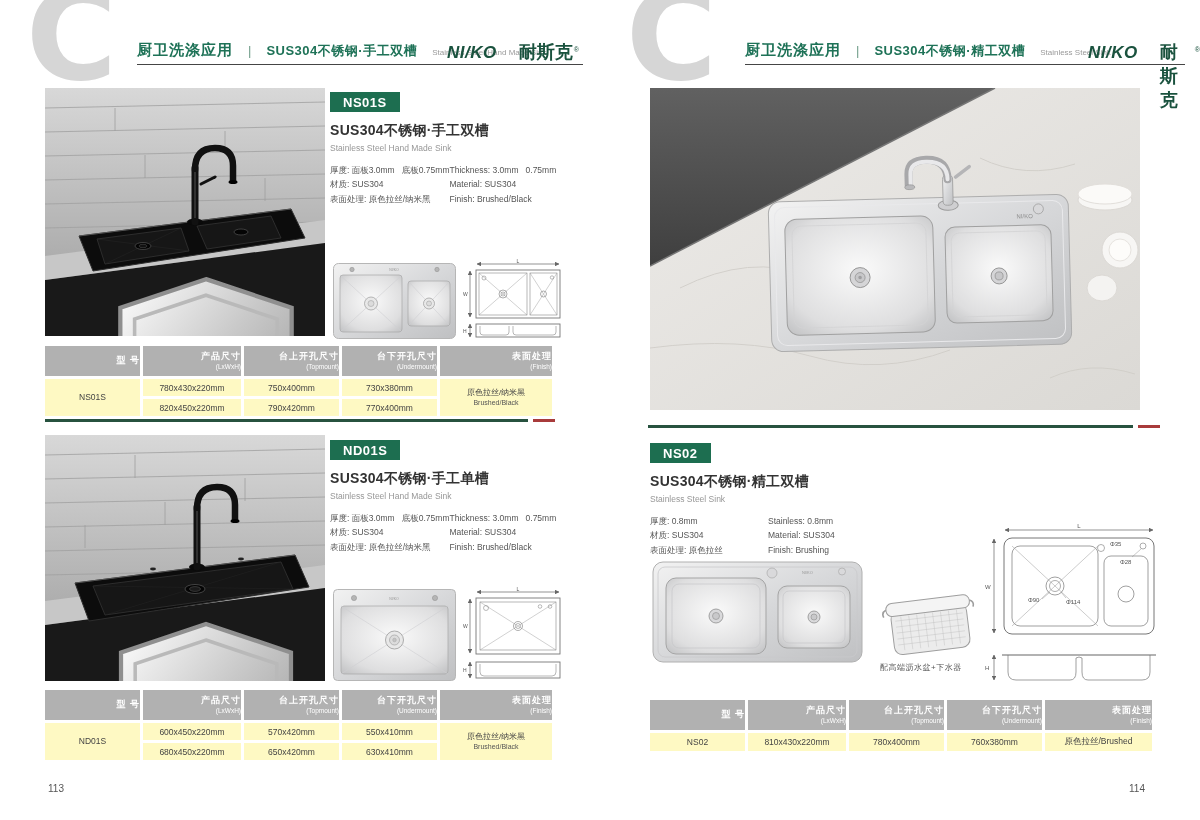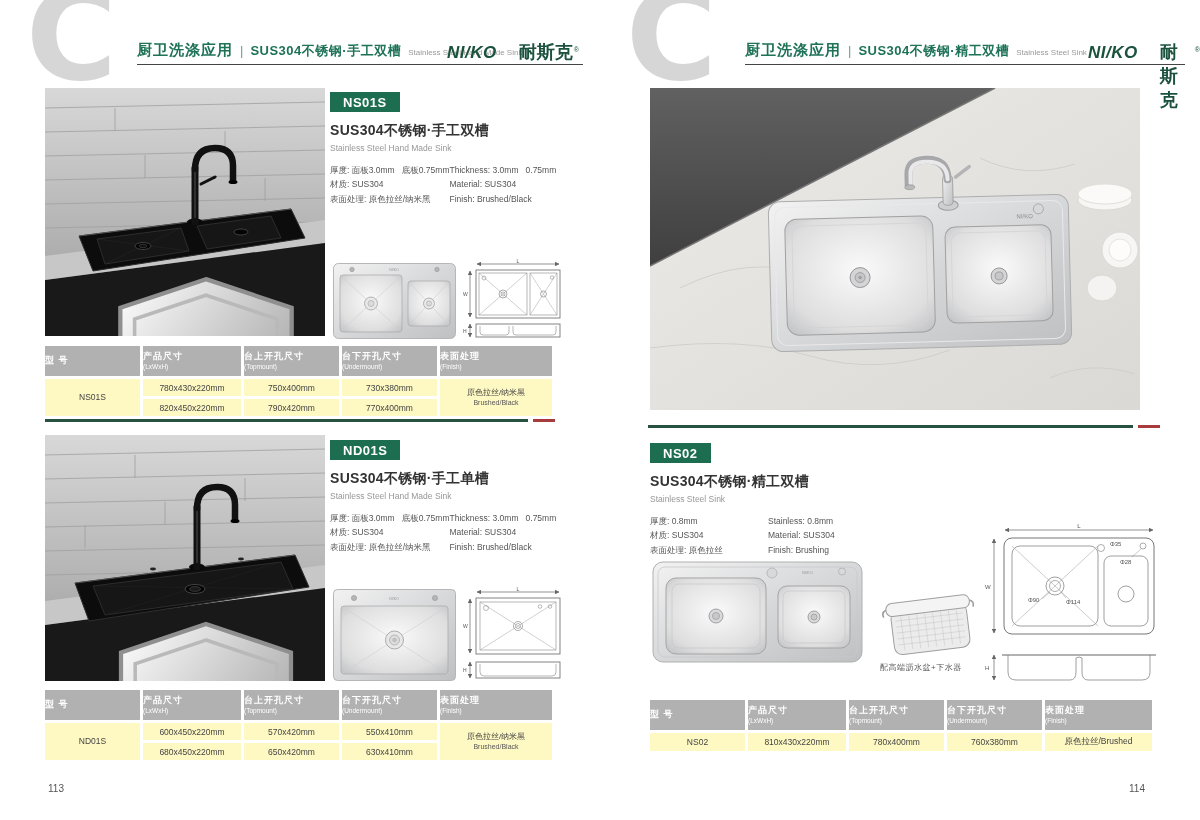--- a/index.html
+++ b/index.html
@@ -3,21 +3,21 @@
 <meta charset="utf-8">
 <style>
 *{margin:0;padding:0;box-sizing:border-box}
 html,body{width:1200px;height:820px}
 body{background:#ffffff;font-family:"Liberation Sans","DejaVu Sans",sans-serif;position:relative;overflow:hidden}
 .page{position:absolute;top:0;width:600px;height:820px}
 #pageL{left:0}
 #pageR{left:600px}
 
 .c-logo{position:absolute;top:-26px;left:26px;font-size:124px;font-weight:bold;color:#d6d6d6;font-family:"DejaVu Sans",sans-serif;line-height:1;user-select:none}
-.hdr{position:absolute;top:41px;display:flex;align-items:baseline;gap:7px;white-space:nowrap;z-index:2}
+.hdr{position:absolute;top:41px;display:flex;align-items:baseline;gap:15px;white-space:nowrap;z-index:2}
 .hdr .cat{color:#1e7257;font-weight:bold;font-size:15px;letter-spacing:1px}
 .hdr .dvd{color:#6f9c88;font-size:13px}
 .hdr .tcn{color:#1e7257;font-weight:bold;font-size:13px;letter-spacing:.5px}
 .hdr .ten{color:#9a9a9a;font-size:8px}
 .hdr-line{position:absolute;border-top:1.5px solid #454545;z-index:1}
 .nisko{position:absolute;top:40px;display:flex;align-items:baseline;color:#1a523e;z-index:2}
 .nisko .lat{font-size:17px;font-weight:800;letter-spacing:.5px;font-style:italic}
 .nisko .cn{font-size:18px;font-weight:bold;margin-left:22px}
 .nisko .reg{font-size:7px;margin-left:1px;position:relative;top:-6px}
 
@@ -26,21 +26,21 @@
 .pinfo .tcn{margin-top:10px;font-size:14px;font-weight:bold;color:#333;letter-spacing:.3px;white-space:nowrap}
 .pinfo .ten{font-size:8.5px;color:#979797;margin-top:3px}
 .specs{display:flex;margin-top:10px}
 .spec-col{display:flex;flex-direction:column}
 .spec-col.first{min-width:118px}
 .spec-line{font-size:8.5px;color:#555;line-height:1.7;white-space:pre}
 
 .tbl{position:absolute;display:grid;gap:3px}
 .tbl-2row{grid-template-columns:95px 98px 95px 95px 112px;grid-template-rows:30px 17px 17px}
 .tbl-1row{grid-template-columns:95px 98px 95px 95px 107px;grid-template-rows:30px 18px}
-.th{background:#b1b1b1;color:#fff;display:flex;flex-direction:column;align-items:flex-start;justify-content:center;line-height:1.25}
+.th{background:#b1b1b1;color:#fff;display:flex;flex-direction:column;align-items:flex-end;justify-content:center;line-height:1.25}
 .th .hcn{font-size:9px;font-weight:bold;letter-spacing:1px}
 .th .hen{font-size:6.5px}
 .td{background:#fef9c3;color:#444;font-size:8.5px;display:flex;align-items:center;justify-content:center}
 .td.span2{grid-row:span 2;flex-direction:column;line-height:1.3}
 .td .fcn{font-size:8px;color:#444}
 .td .fen{font-size:7px;color:#555}
 
 .sep{position:absolute;display:flex;align-items:center;gap:5px;height:3px}
 .sep .g{height:3px;background:#27523f}
 .sep .r{height:3px;width:22px;background:#a83b3b}

